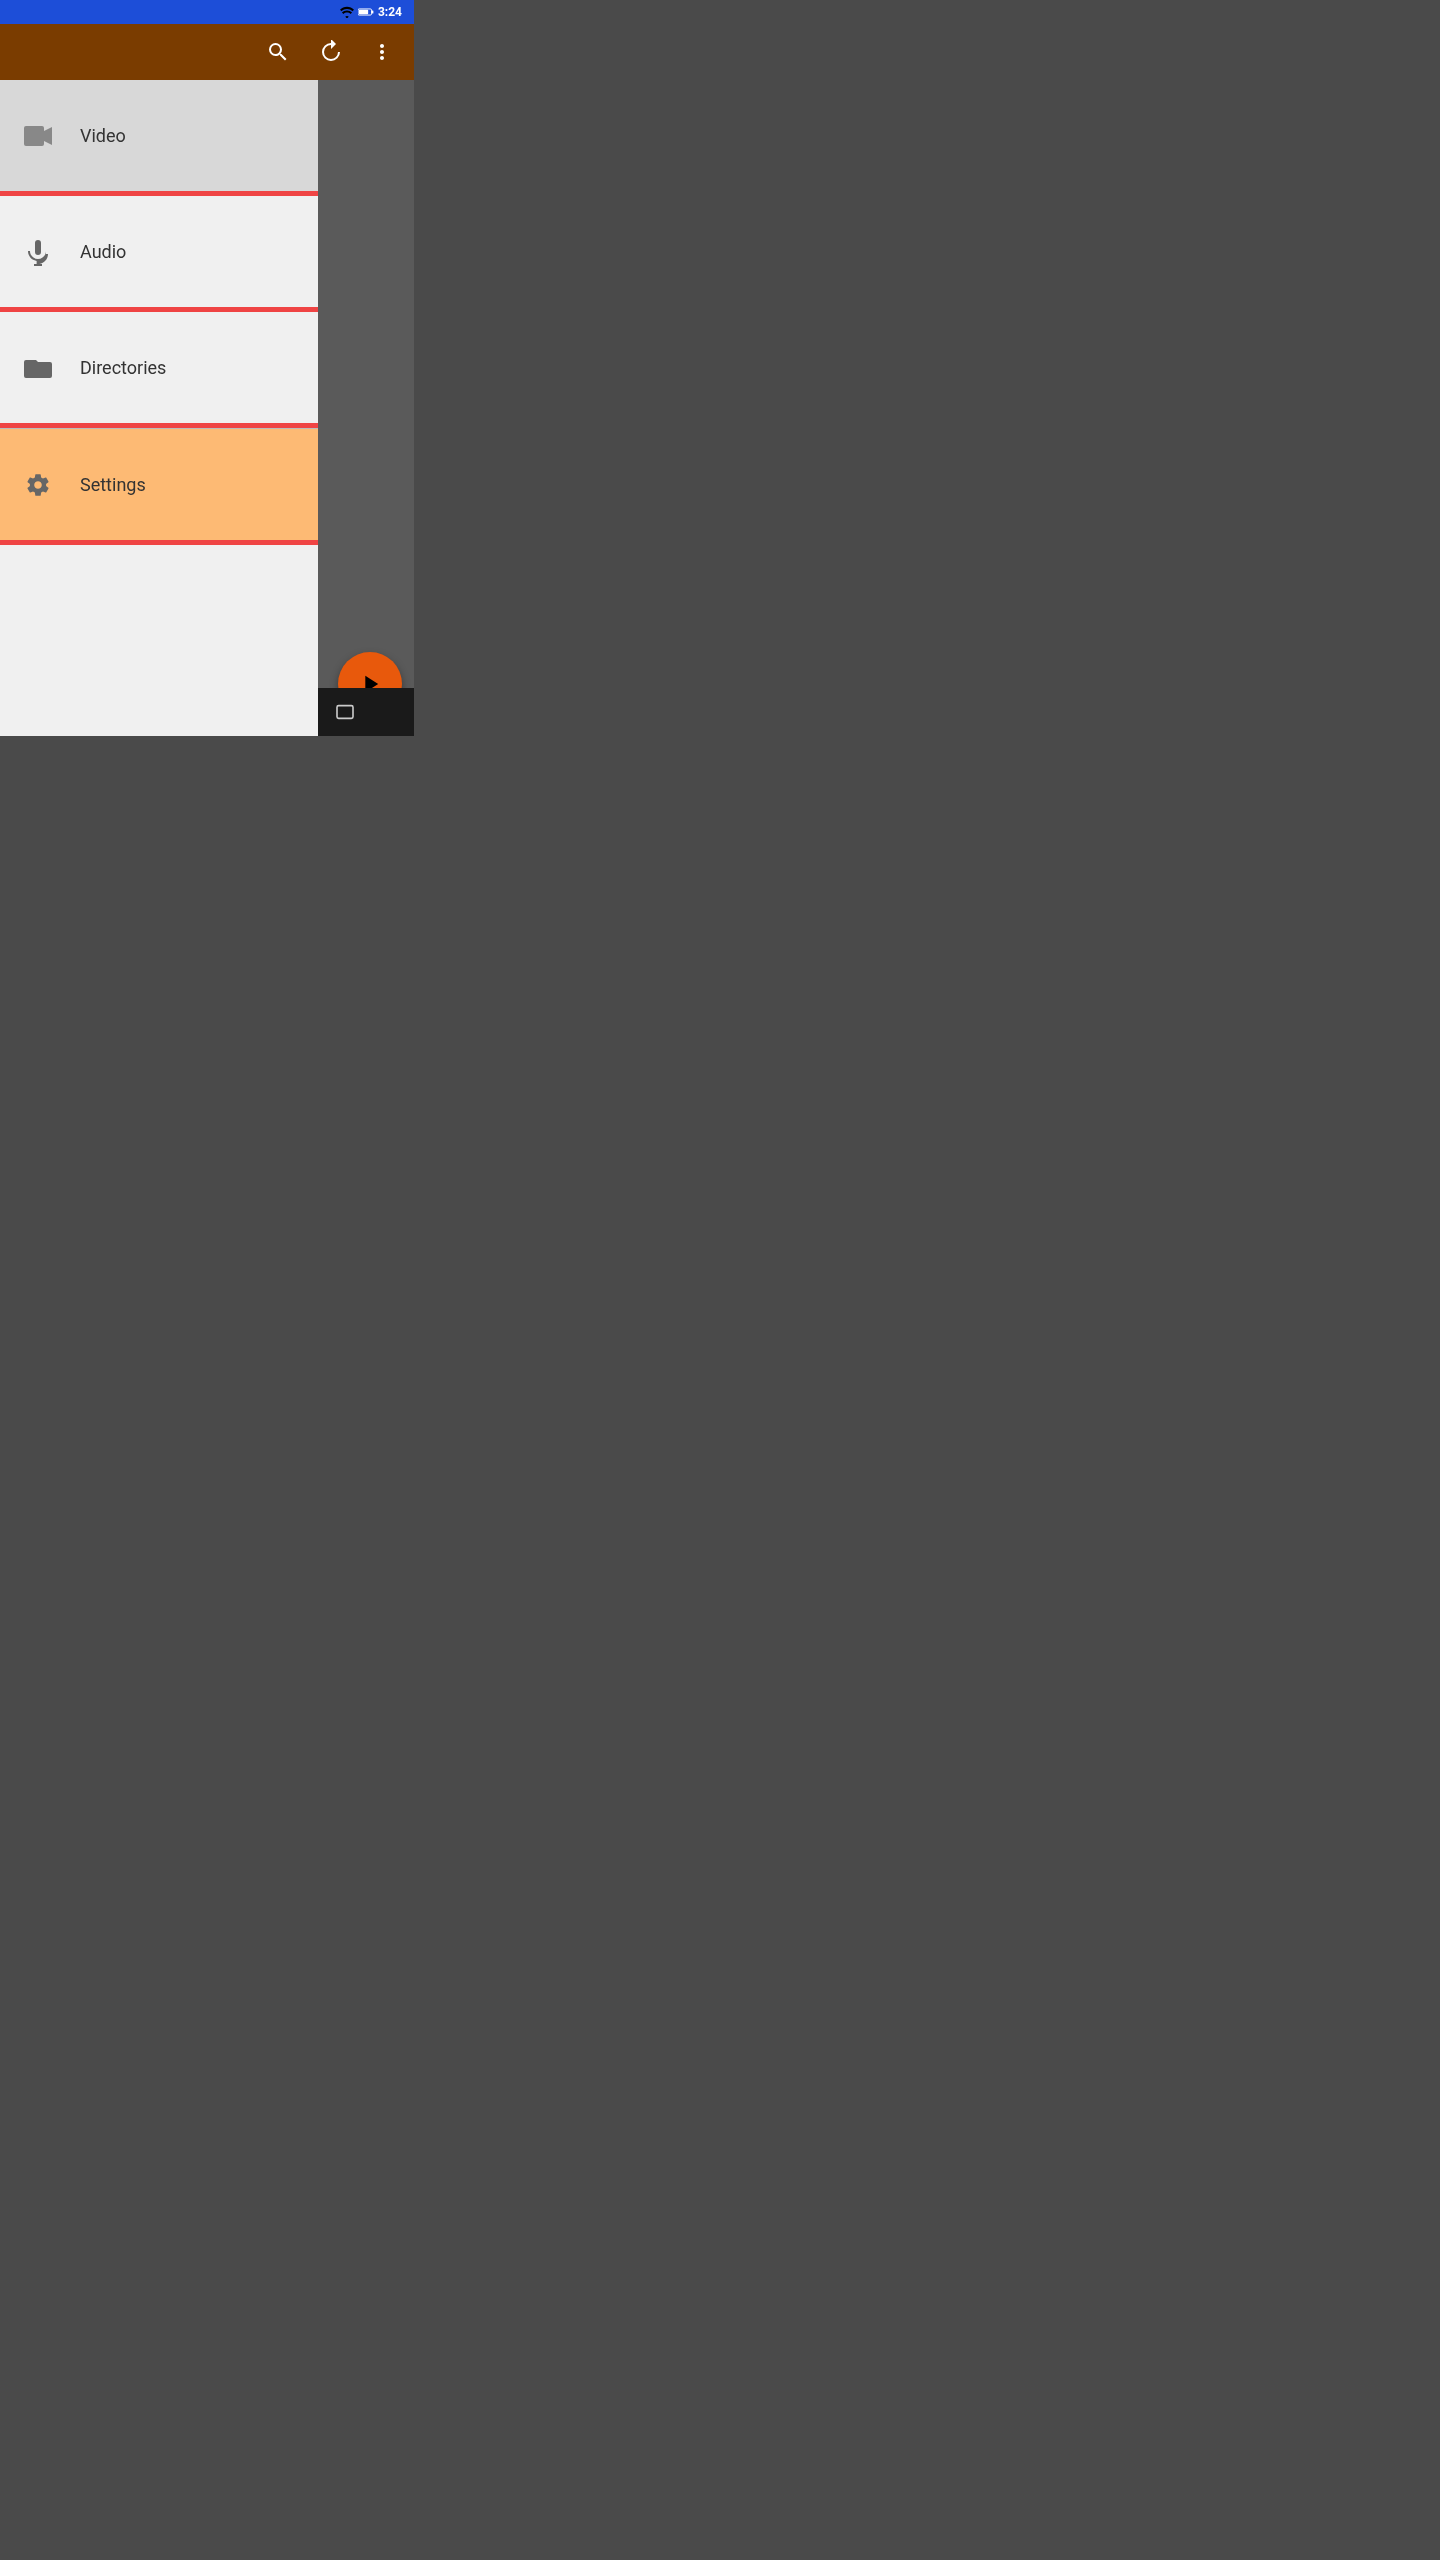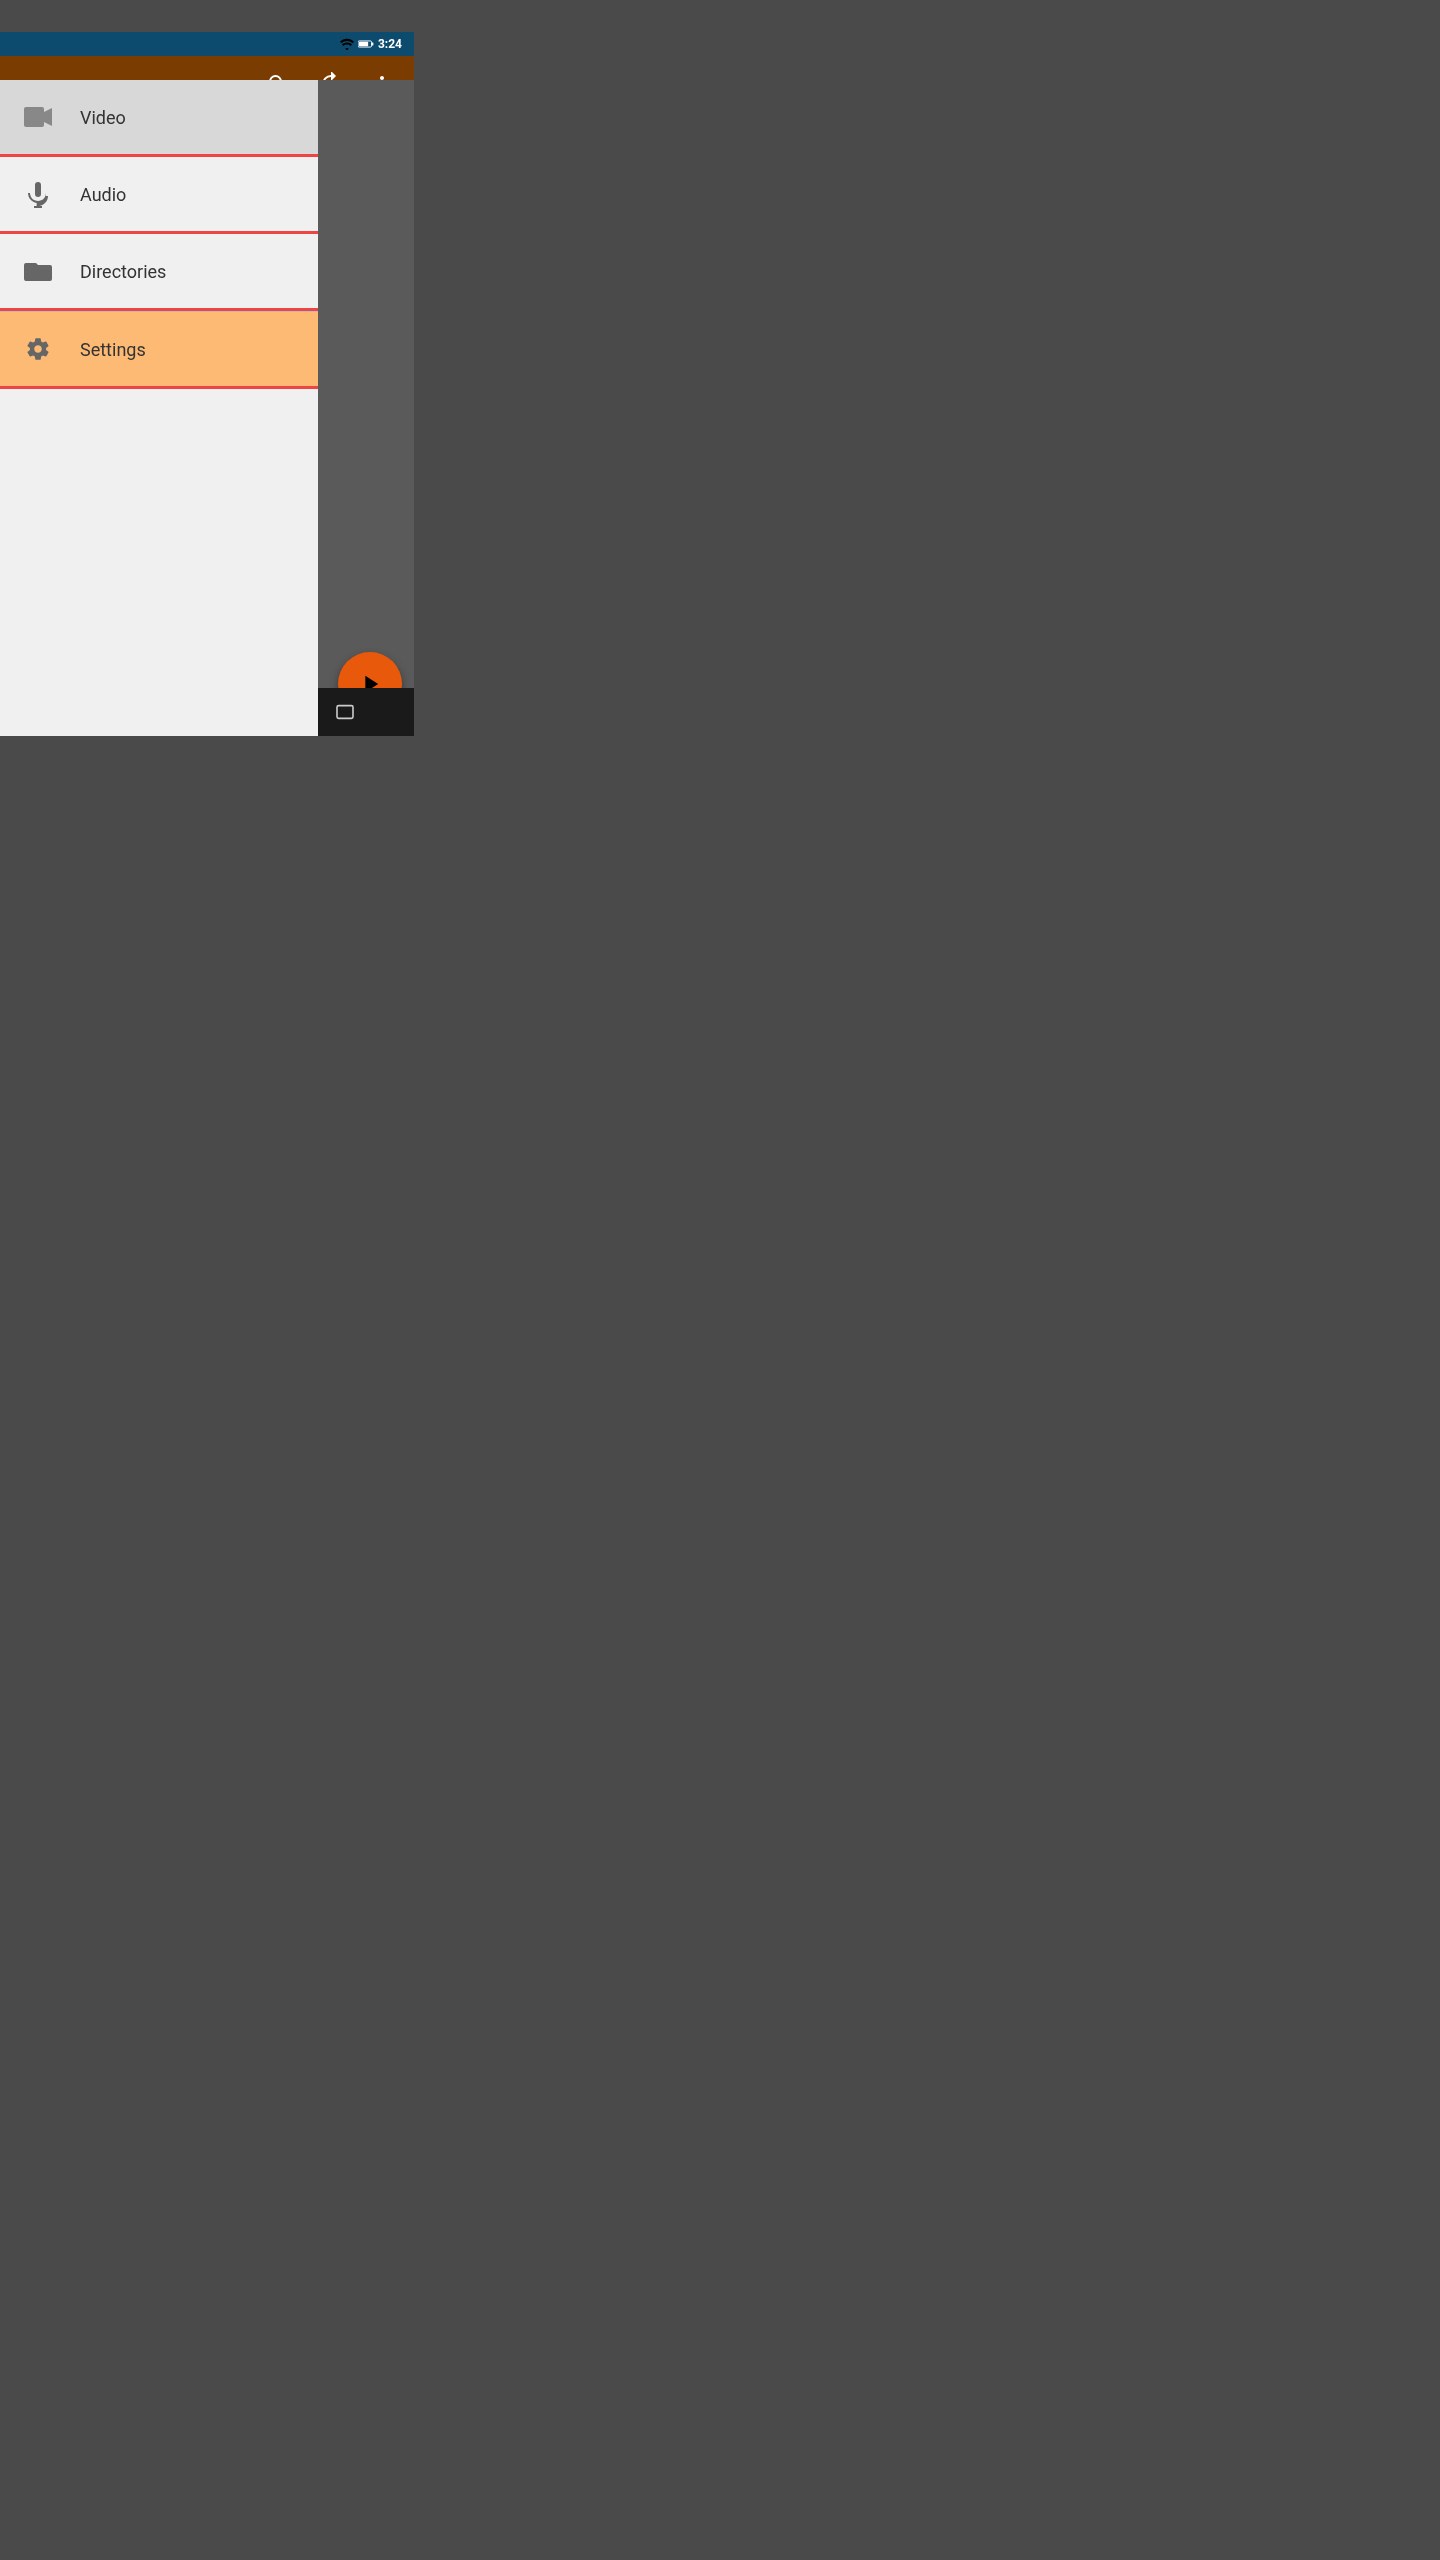--- a/index.html
+++ b/index.html
@@ -14,27 +14,26 @@
       background: #4a4a4a;
       font-family: 'Roboto', sans-serif;
       overflow: hidden;
       position: relative;
     }
 
     
     .status-bar {
       width: 100%;
       height: 24px;
-      background: #0c4a6e;
+      background: #1d4ed8;
       display: flex;
       align-items: center;
       justify-content: flex-end;
       padding: 0 12px;
       gap: 6px;
-      margin-top: 32px;
     }
 
     .status-time {
       color: white;
       font-size: 12px;
       font-weight: bold;
     }
 
     .status-icons {
       display: flex;
@@ -73,23 +72,23 @@
       width: 318px;
       background: #f0f0f0;
       height: calc(100% - 80px);
       z-index: 10;
     }
 
     .drawer-item {
       display: flex;
       align-items: center;
       padding: 8px 20px;
-      height: 77px;
-      cursor: pointer;
-      border-bottom: 3px solid #ef4444;
+      height: 116px;
+      cursor: pointer;
+      border-bottom: 5px solid #ef4444;
     }
 
     .drawer-item.active {
       background: #fdba74;
     }
 
     .drawer-item-icon {
       width: 36px;
       height: 36px;
       display: flex;

